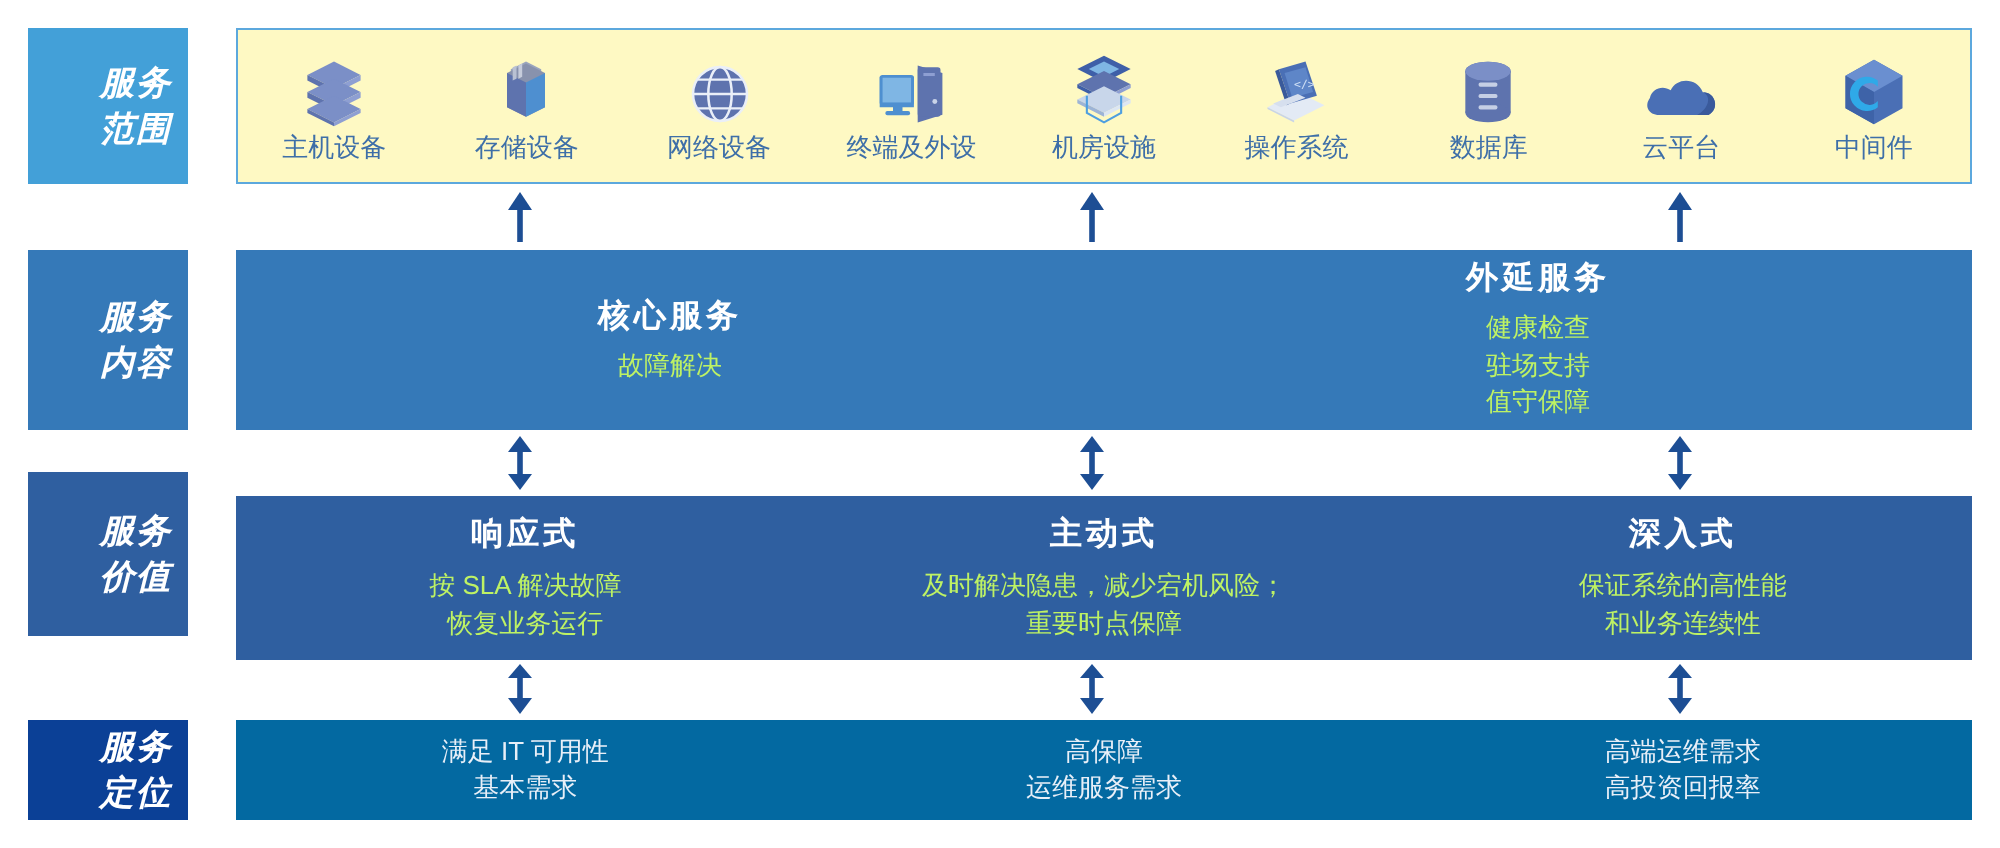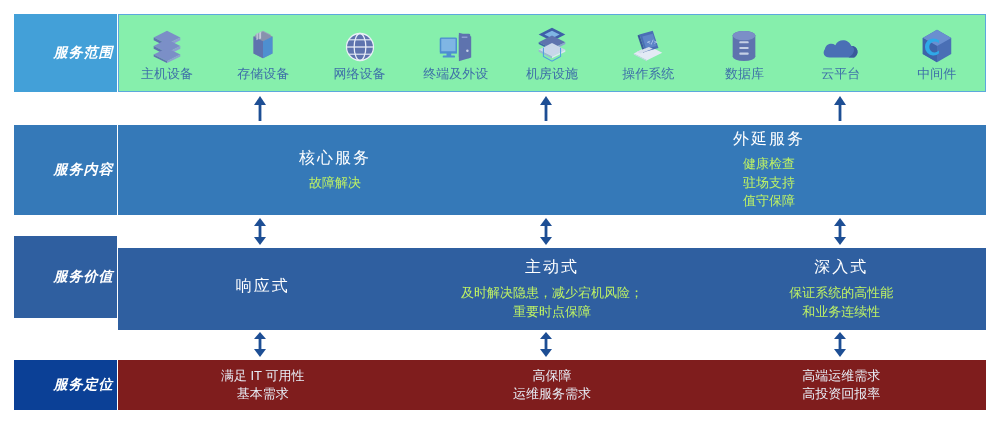--- a/index.html
+++ b/index.html
@@ -8,58 +8,58 @@
     background:#ffffff;
     font-family:"Liberation Sans","DejaVu Sans",sans-serif;
     overflow:hidden;
   }
   #diagram{position:relative;width:1000px;height:424px;}
 
   
   .row-label{
     position:absolute;
     left:14px;
-    width:103px;
+    width:80px;
     display:flex;align-items:center;justify-content:center;
     color:#ffffff;
     font-weight:bold;
     font-style:italic;
-    font-size:14px;
+    font-size:17px;
     letter-spacing:1px;
     box-sizing:border-box;
     padding-left:36px;
   }
   .rl1{top:14px;height:78px;background:#43A0D8;}
   .rl2{top:125px;height:90px;background:#3579B8;}
   .rl3{top:236px;height:82px;background:#2F5FA0;}
   .rl4{top:360px;height:50px;background:#0B4096;}
 
   
   .panel{
     position:absolute;
     left:118px;
     width:868px;
     box-sizing:border-box;
   }
   .panel1{
     top:14px;height:78px;
-    background:#86efac;
+    background:#fef9c3;
     border:1.5px solid #5CA8DD;
   }
   .panel2{
     top:125px;height:90px;
     background:#3579B8;
   }
   .panel3{
     top:248px;height:82px;
     background:#2F5FA0;
   }
   .panel4{
     top:360px;height:50px;
-    background:#7f1d1d;
+    background:#0369a1;
   }
 
   
   .scope-row{
     display:flex;
     width:100%;height:100%;
     align-items:center;
   }
   .scope-item{
     flex:1 1 0;
@@ -82,21 +82,21 @@
     display:flex;width:100%;height:100%;
     align-items:center;
   }
   .col{
     flex:1 1 0;
     display:flex;flex-direction:column;align-items:center;justify-content:center;
     text-align:center;
     color:#ffffff;
   }
   .col-title{
-    font-size:16px;font-weight:normal;
+    font-size:16px;font-weight:bold;
     color:#ffffff;
     margin-bottom:5px;
     letter-spacing:2px;
   }
   .col-lines{
     font-size:13px;
     line-height:1.45;
     color:#bef264;
   }
   .panel3 .col-title{margin-bottom:6px;}
@@ -326,20 +326,22 @@
   </svg>
 
   <div class="row-label rl3">
     <span>服务价值</span>
   </div>
 
   <div class="panel panel3">
     <div class="col-row">
       <div class="col">
         <div class="col-title">响应式</div>
+        <div class="col-lines" style="white-space:pre-line;">按 SLA 解决故障
+恢复业务运行</div>
       </div>
       <div class="col">
         <div class="col-title">主动式</div>
         <div class="col-lines" style="white-space:pre-line;">及时解决隐患，减少宕机风险；
 重要时点保障</div>
       </div>
       <div class="col">
         <div class="col-title">深入式</div>
         <div class="col-lines" style="white-space:pre-line;">保证系统的高性能
 和业务连续性</div>

